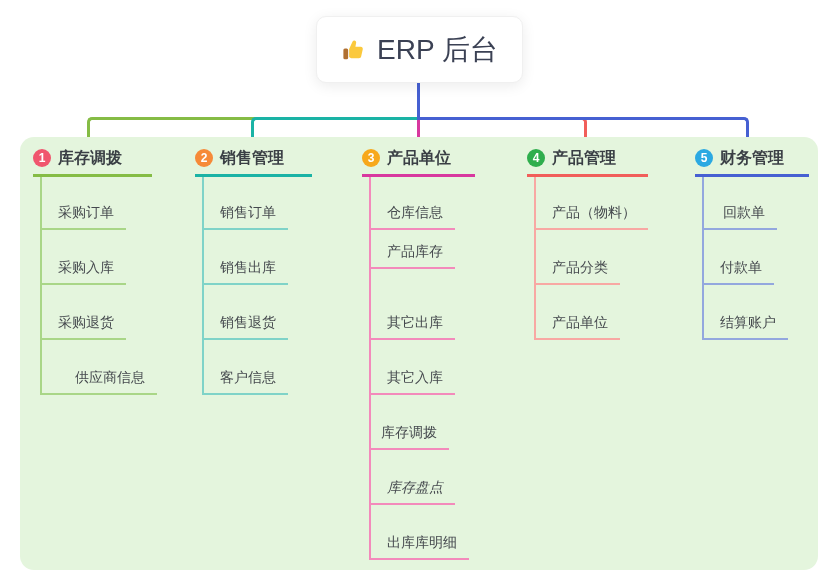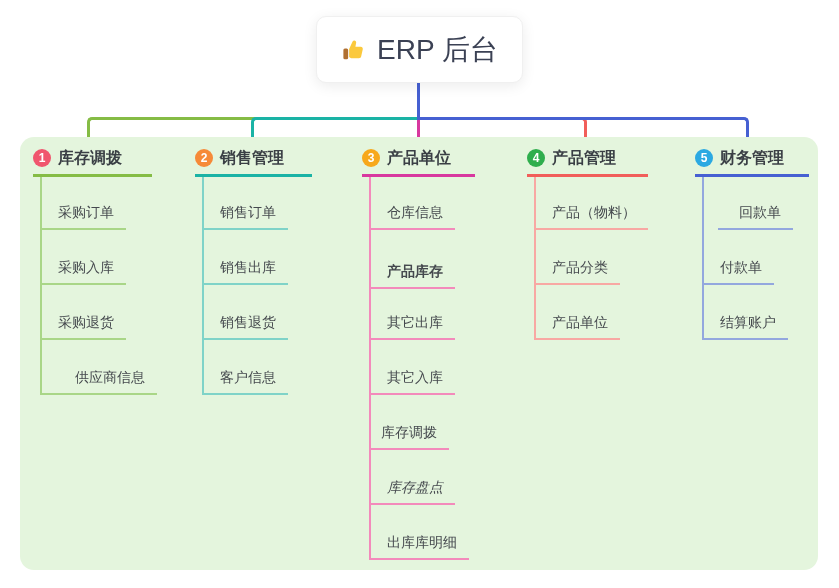--- a/index.html
+++ b/index.html
@@ -78,40 +78,40 @@
       <div class="child" style="left: 182px; top: 65px; border-bottom-color: rgb(127, 211, 200);">销售订单</div>
       <div class="child" style="left: 182px; top: 120px; border-bottom-color: rgb(127, 211, 200);">销售出库</div>
       <div class="child" style="left: 182px; top: 175px; border-bottom-color: rgb(127, 211, 200);">销售退货</div>
       <div class="child" style="left: 182px; top: 230px; border-bottom-color: rgb(127, 211, 200);">客户信息</div>
       <div class="head" style="left: 342px; top: 10px; width: 113px; border-bottom-color: rgb(216, 56, 159);">
         <span class="badge" style="background: rgb(247, 168, 27);">3</span>
         <span class="hlabel">产品单位</span>
       </div>
       <div class="vline" style="left: 349px; top: 40px; height: 383px; background: rgb(243, 138, 187);"></div>
       <div class="child" style="left: 349px; top: 65px; border-bottom-color: rgb(243, 138, 187);">仓库信息</div>
-      <div class="child" style="left: 349px; top: 124px; border-bottom-color: rgb(243, 138, 187); font-weight: bold;">产品库存</div>
+      <div class="child" style="left: 349px; top: 104px; border-bottom-color: rgb(243, 138, 187);">产品库存</div>
       <div class="child" style="left: 349px; top: 175px; border-bottom-color: rgb(243, 138, 187);">其它出库</div>
       <div class="child" style="left: 349px; top: 230px; border-bottom-color: rgb(243, 138, 187);">其它入库</div>
       <div class="child" style="left: 349px; top: 285px; border-bottom-color: rgb(243, 138, 187); padding-left: 12px;">库存调拨</div>
       <div class="child" style="left: 349px; top: 340px; border-bottom-color: rgb(243, 138, 187); font-style: italic;">库存盘点</div>
       <div class="child" style="left: 349px; top: 395px; border-bottom-color: rgb(243, 138, 187);">出库库明细</div>
       <div class="head" style="left: 507px; top: 10px; width: 121px; border-bottom-color: rgb(241, 94, 90);">
         <span class="badge" style="background: rgb(47, 174, 77);">4</span>
         <span class="hlabel">产品管理</span>
       </div>
       <div class="vline" style="left: 514px; top: 40px; height: 163px; background: rgb(248, 168, 163);"></div>
       <div class="child" style="left: 514px; top: 65px; border-bottom-color: rgb(248, 168, 163);">产品（物料）</div>
       <div class="child" style="left: 514px; top: 120px; border-bottom-color: rgb(248, 168, 163);">产品分类</div>
       <div class="child" style="left: 514px; top: 175px; border-bottom-color: rgb(248, 168, 163);">产品单位</div>
       <div class="head" style="left: 675px; top: 10px; width: 114px; border-bottom-color: rgb(70, 96, 210);">
         <span class="badge" style="background: rgb(43, 169, 226);">5</span>
         <span class="hlabel">财务管理</span>
       </div>
       <div class="vline" style="left: 682px; top: 40px; height: 163px; background: rgb(147, 167, 222);"></div>
-      <div class="child" style="left: 698px; top: 65px; border-bottom-color: rgb(147, 167, 222); padding-left: 21px;">回款单</div>
+      <div class="child" style="left: 682px; top: 65px; border-bottom-color: rgb(147, 167, 222); padding-left: 21px;">回款单</div>
       <div class="child" style="left: 682px; top: 120px; border-bottom-color: rgb(147, 167, 222);">付款单</div>
       <div class="child" style="left: 682px; top: 175px; border-bottom-color: rgb(147, 167, 222);">结算账户</div>
     </div>
 
   <div class="root-node">
     <span class="thumb">
       <svg width="26" height="26" viewBox="0 0 24 24" aria-hidden="true">
         <rect x="2.2" y="10.5" width="4.4" height="10" rx="1.4" fill="#b06f30"></rect>
         <path d="M7.5 20.5V11l3.2-6.8c.3-.6.9-1 1.6-1 1.1 0 1.9 1 1.7 2.1L13.3 9h4.9c1.3 0 2.2 1.2 1.9 2.4l-1.5 6.5c-.2.9-1 1.6-2 1.6H9.5c-.7 0-1.4-.4-2-1z" fill="#fbc93d"></path>
       </svg>

